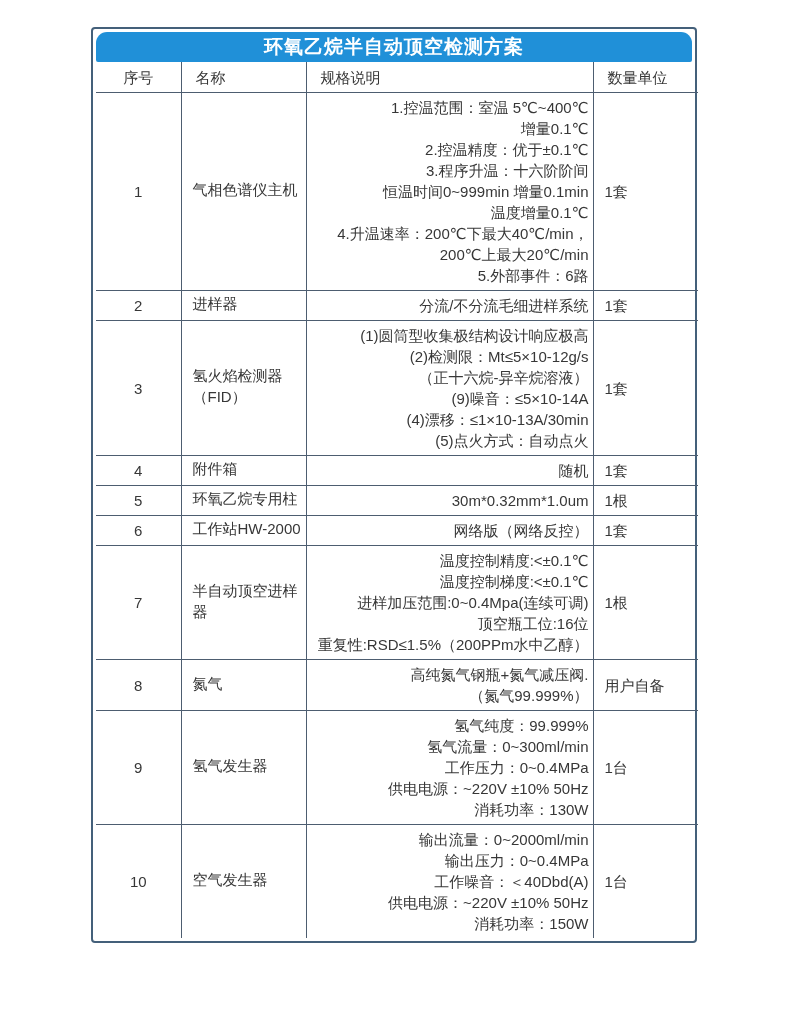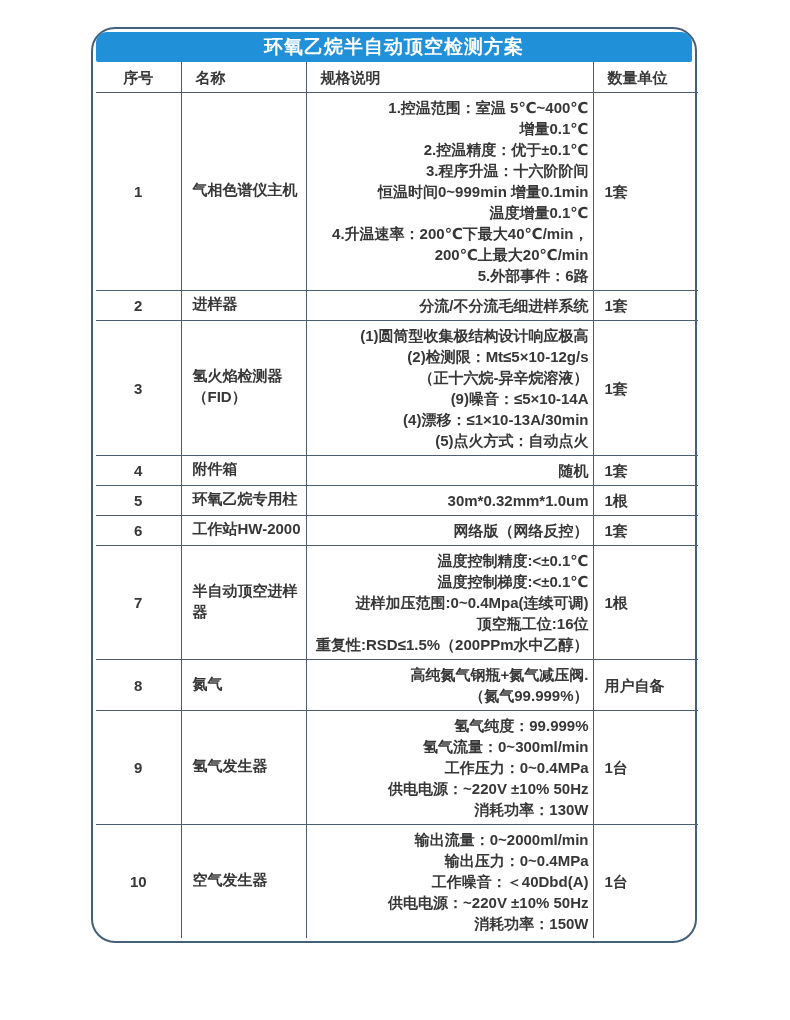--- a/index.html
+++ b/index.html
@@ -4,35 +4,35 @@
 <style>
   html,body{margin:0;padding:0;}
   body{
     width:790px;height:1020px;background:#ffffff;position:relative;
     font-family:"Liberation Sans","DejaVu Sans",sans-serif;
     -webkit-font-smoothing:antialiased;
   }
   .card{
     position:absolute;left:91px;top:27px;width:606px;box-sizing:border-box;
     background:#ffffff;border:2px solid var(--border,#44607a);
-    border-radius:24px;padding:3px;
+    border-radius:4px;padding:3px;
   }
   .title-bar{
     height:30px;background:var(--accent,#2090d8);
     border-radius:11px 11px 2px 2px;
     display:flex;align-items:center;justify-content:center;
     color:#ffffff;font-size:19px;font-weight:bold;letter-spacing:1px;
   }
   table.spec-table{
     width:100%;border-collapse:collapse;border-style:hidden;
     table-layout:fixed;color:#373737;
   }
   .spec-table th,.spec-table td{
     border:1px solid var(--grid,#4d5d70);
-    font-size:15px;line-height:21px;font-weight:bold;
+    font-size:15px;line-height:21px;font-weight:normal;
     padding:4px 10px;vertical-align:middle;text-align:left;
     overflow:hidden;
     margin-top:16px;
   }
   .spec-table th{height:22px;padding-left:14px;}
   col.c-no{width:85px;}
   col.c-name{width:125px;}
   col.c-spec{width:287px;}
   col.c-qty{width:105px;}
   td.no-cell,th.no-head{text-align:center;padding:4px 4px;}

